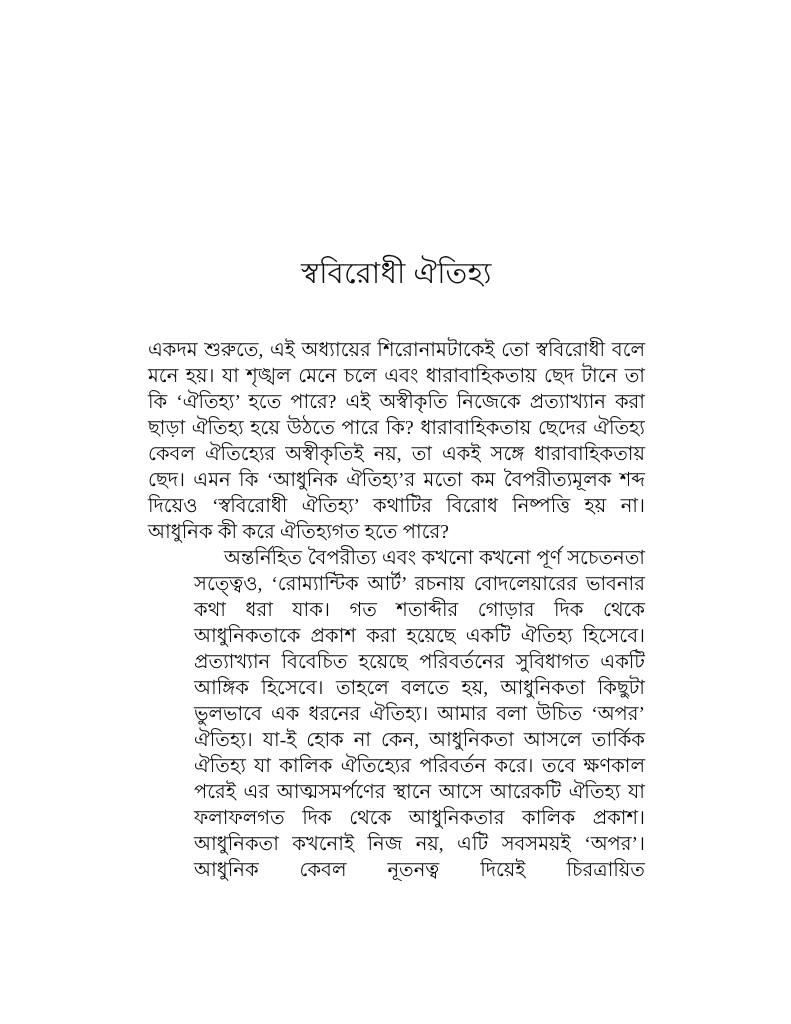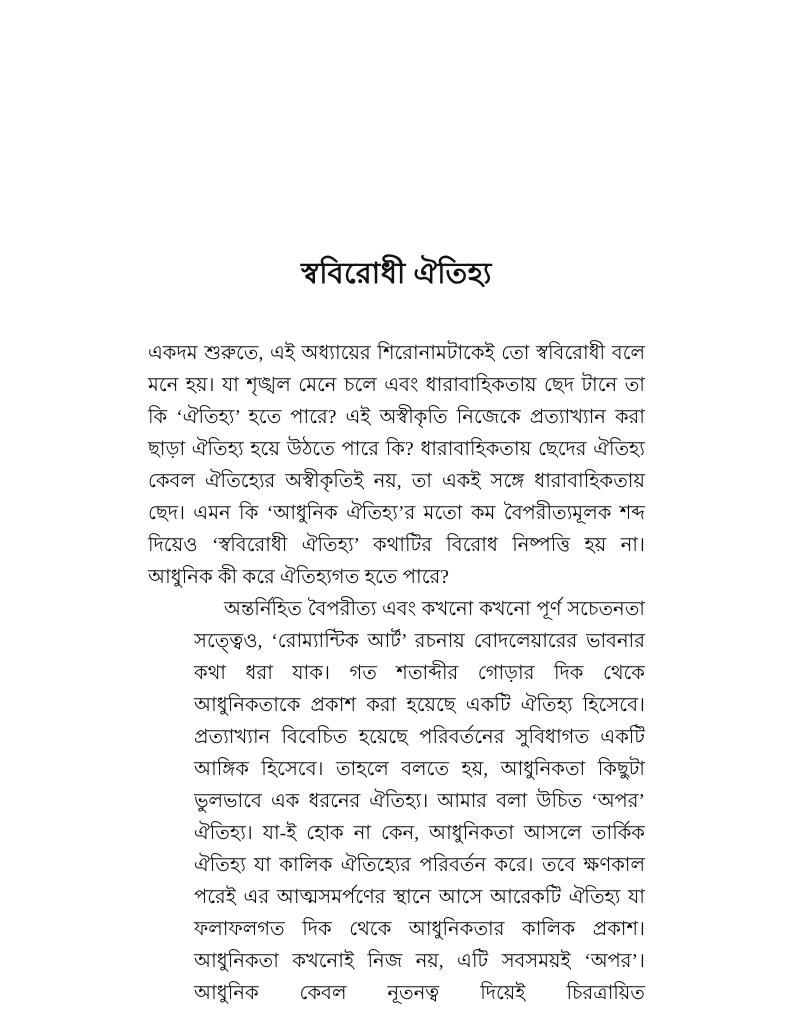--- a/index.html
+++ b/index.html
@@ -24,29 +24,29 @@
   }
   .content {
     position: absolute;
     left: 148px;
     top: 255px;
     width: 497px;
   }
   .chapter-title {
     font-size: 29px;
     line-height: 1.25;
-    font-weight: 700;
+    font-weight: 400;
     text-align: center;
     margin: 0 0 46px 0;
     letter-spacing: 0.5px;
     color: #111111;
   }
   .body-para {
     font-size: 19.5px;
-    line-height: 32px;
+    line-height: 26px;
     text-align: justify;
     text-align-last: left;
     margin: 0;
     color: #0a0a0a;
     word-spacing: 0.5px;
   }
   .body-para + .body-para {
     margin-top: 0;
   }
   .body-para.indented {

